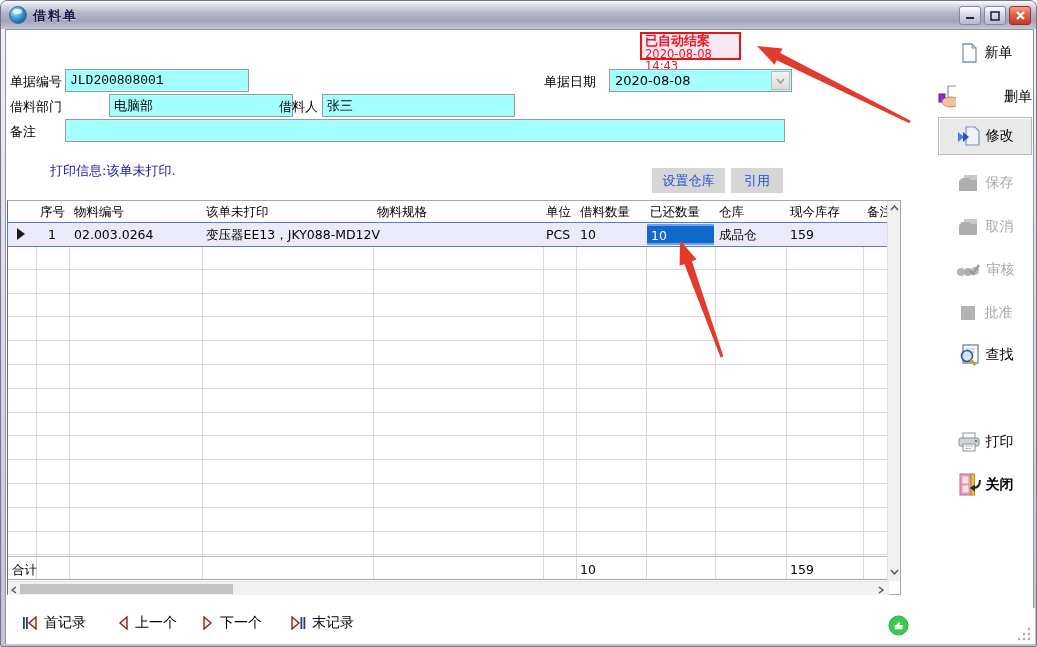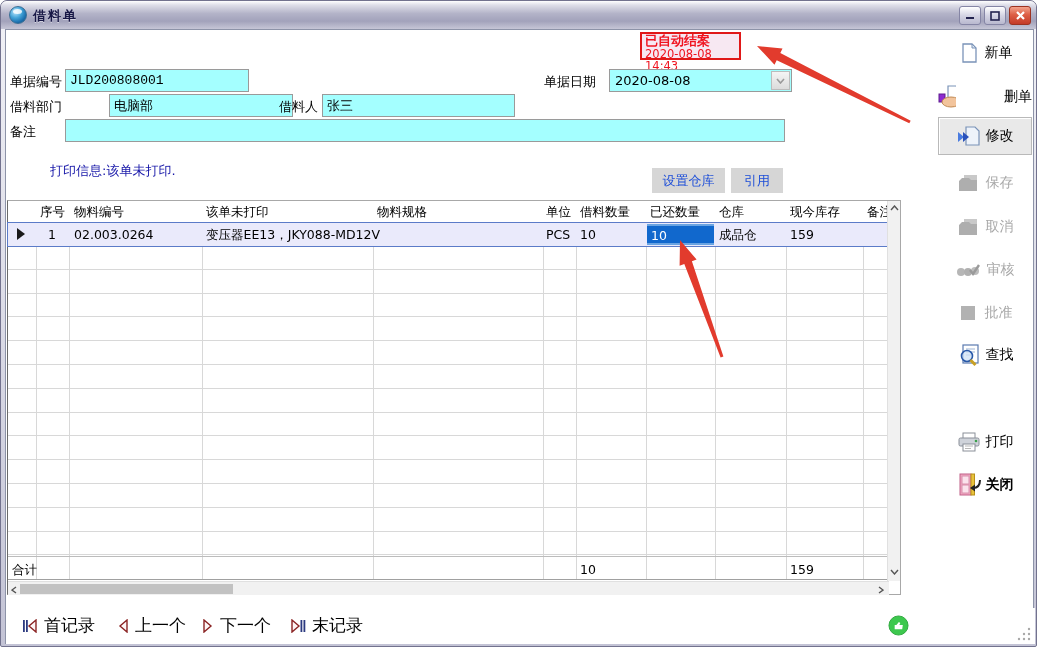--- a/index.html
+++ b/index.html
@@ -71,21 +71,21 @@
 
   
   .vscroll { position:absolute; right:0; top:0; width:13px; height:380px; background:#f1f1f1; border-left:1px solid #e0e0e0; }
   .hscroll { position:absolute; left:0; top:380px; width:881px; height:14px; background:#f1f1f1; border-top:1px solid #e0e0e0; }
   .hthumb { position:absolute; left:12px; top:2px; width:213px; height:10px; background:#c2c2c2; }
   .sarrow { position:absolute; color:#555; }
 
   
   .navbar { position:absolute; left:0; top:578px; width:1029px; height:36px; background:#fff; }
   .navitem { position:absolute; top:6px; display:flex; align-items:center; gap:6px; cursor:default; }
-  .navitem span { font-size:17px; }
+  .navitem span { font-size:14px; }
 
   .statusicon { position:absolute; left:882px; top:585px; width:21px; height:21px; }
   .grip { position:absolute; right:2px; bottom:2px; width:14px; height:14px; }
 
   
   .side-item { position:absolute; left:932px; width:94px; height:30px; display:flex;
     align-items:center; justify-content:center; gap:5px; cursor:default; }
   .side-item .lbl { font-size:14px; color:#000; white-space:nowrap; }
   .side-item.disabled .lbl { color:#a8a8a8; }
   .side-item.active { background:#e9e9e9; border:1px solid #b9b9b9;

